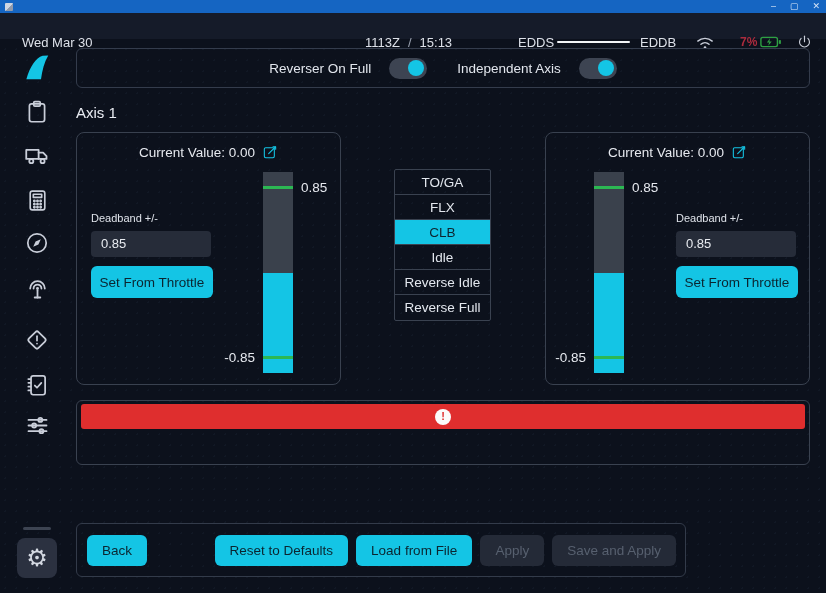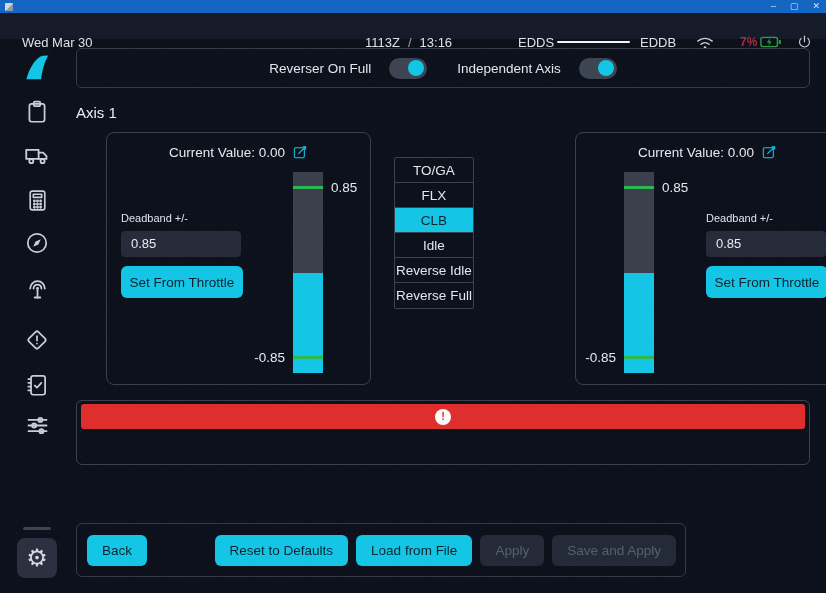--- a/index.html
+++ b/index.html
@@ -24,36 +24,36 @@
   .gear-glyph{color:#d3d8e1;font-size:24px;line-height:1;}
   svg.icon{stroke:#c9ced9;stroke-width:1.6;fill:none;stroke-linecap:round;stroke-linejoin:round;}
   
   .toggle-bar{position:absolute;left:76px;top:48px;width:734px;height:40px;border:1px solid #343c4c;border-radius:6px;
               display:flex;align-items:center;justify-content:center;gap:18px;color:#e2e6ed;font-size:13.5px;}
   .toggle{position:relative;width:38px;height:21px;background:#3d4452;border-radius:11px;cursor:pointer;}
   .toggle .knob{position:absolute;top:2.5px;left:3px;width:16px;height:16px;border-radius:50%;background:#8b93a3;transition:left .1s;}
   .toggle.on .knob{left:19px;background:#14c5e5;}
   
   .axis-title{position:absolute;top:104px;width:265px;color:#e9ecf2;font-size:15px;}
-  .panel{position:absolute;top:132px;width:265px;height:253px;border:1px solid #39414f;border-radius:8px;margin-left:30px;}
+  .panel{position:absolute;top:132px;width:265px;height:253px;border:1px solid #39414f;border-radius:8px;}
   .cv-row{position:absolute;left:0;top:11px;width:100%;display:flex;align-items:center;justify-content:center;gap:7px;color:#e6e9ef;font-size:13.5px;}
   .slider{position:absolute;width:30px;height:201px;}
   .slider .track{position:absolute;inset:0;background:#3a414c;}
   .slider .fill{position:absolute;left:0;right:0;background:#14c5e5;}
   .slider .marker{position:absolute;left:0;width:100%;height:3px;background:#2cb853;}
   .mlabel{position:absolute;top:-6px;color:#e6e9ef;font-size:13.5px;white-space:nowrap;}
   .mlabel.right-side{left:calc(100% + 8px);}
   .mlabel.left-side{right:calc(100% + 8px);}
   .db-label{position:absolute;color:#dfe3ea;font-size:11px;}
   .db-input{position:absolute;width:120px;height:26px;background:#262c39;border:none;border-radius:4px;color:#e8ebf0;
             font-size:13px;padding:0 10px;line-height:26px;}
   .btn-cyan{background:#14c5e5;color:#0b2530;border:none;border-radius:6px;font-size:13.5px;cursor:pointer;}
   .set-btn{position:absolute;width:122px;height:32px;}
   
-  .detents{position:absolute;left:394px;top:157px;width:80px;border:1px solid #3a4250;border-radius:2px;}
+  .detents{position:absolute;left:394px;top:169px;width:97px;border:1px solid #3a4250;border-radius:2px;}
   .detent{height:25px;display:flex;align-items:center;justify-content:center;color:#e3e7ee;font-size:13.5px;
           border-bottom:1px solid #3a4250;cursor:pointer;}
   .detent:last-child{border-bottom:none;}
   .detent.selected{background:#14c5e5;color:#0e2530;}
   
   .error-box{position:absolute;left:76px;top:400px;width:734px;height:65px;border:1px solid #3a4250;border-radius:6px;}
   .error-red{position:absolute;left:4px;right:4px;top:3px;height:25px;background:#df2e2e;border-radius:3px;
              display:flex;align-items:center;justify-content:center;}
   .error-circle{width:16px;height:16px;background:#fbfbfb;border-radius:50%;color:#df2e2e;font-size:11px;font-weight:bold;
                 display:flex;align-items:center;justify-content:center;line-height:1;}
@@ -77,21 +77,21 @@
       <span>▢</span>
       <span>✕</span>
     </div>
   </div>
 
   <div class="statusbar">
     <div class="abs" style="left:22px">Wed Mar 30</div>
     <div class="abs" style="left:365px;gap:8px">
       <span>1113Z</span>
       <span style="color:#9aa2b0">/</span>
-      <span>13:16</span>
+      <span>15:13</span>
     </div>
     <div class="abs" style="left:518px">EDDS</div>
     <div class="abs" style="left:557px">
         <div class="route-line"></div>
       </div>
     <div class="abs" style="left:640px">EDDB</div>
     <div class="abs" style="left:694px">
       <svg class="icon" width="22" height="18" viewBox="0 0 24 20">
         <path d="M4 9a12 12 0 0 1 16 0"></path>
           <path d="M7.5 12.5a7 7 0 0 1 9 0"></path>

